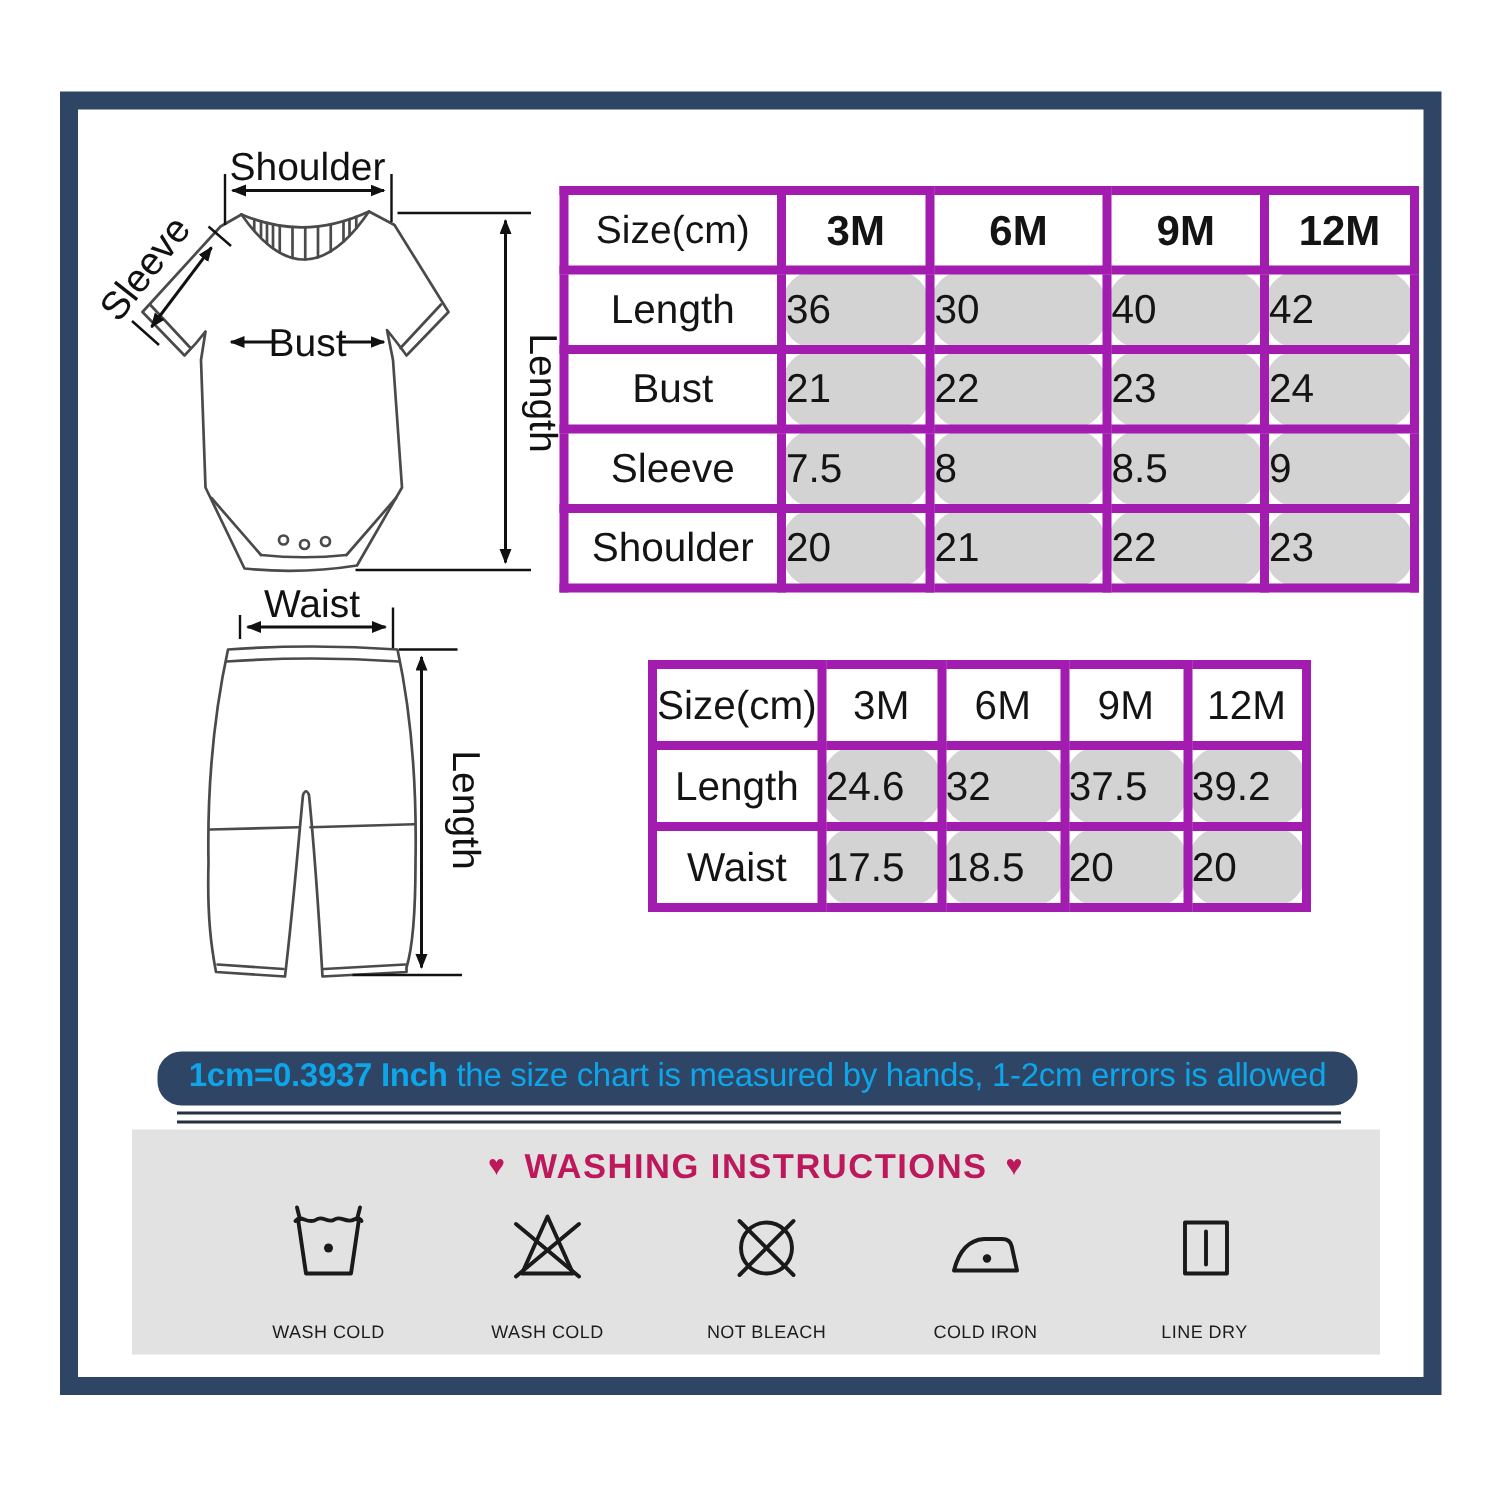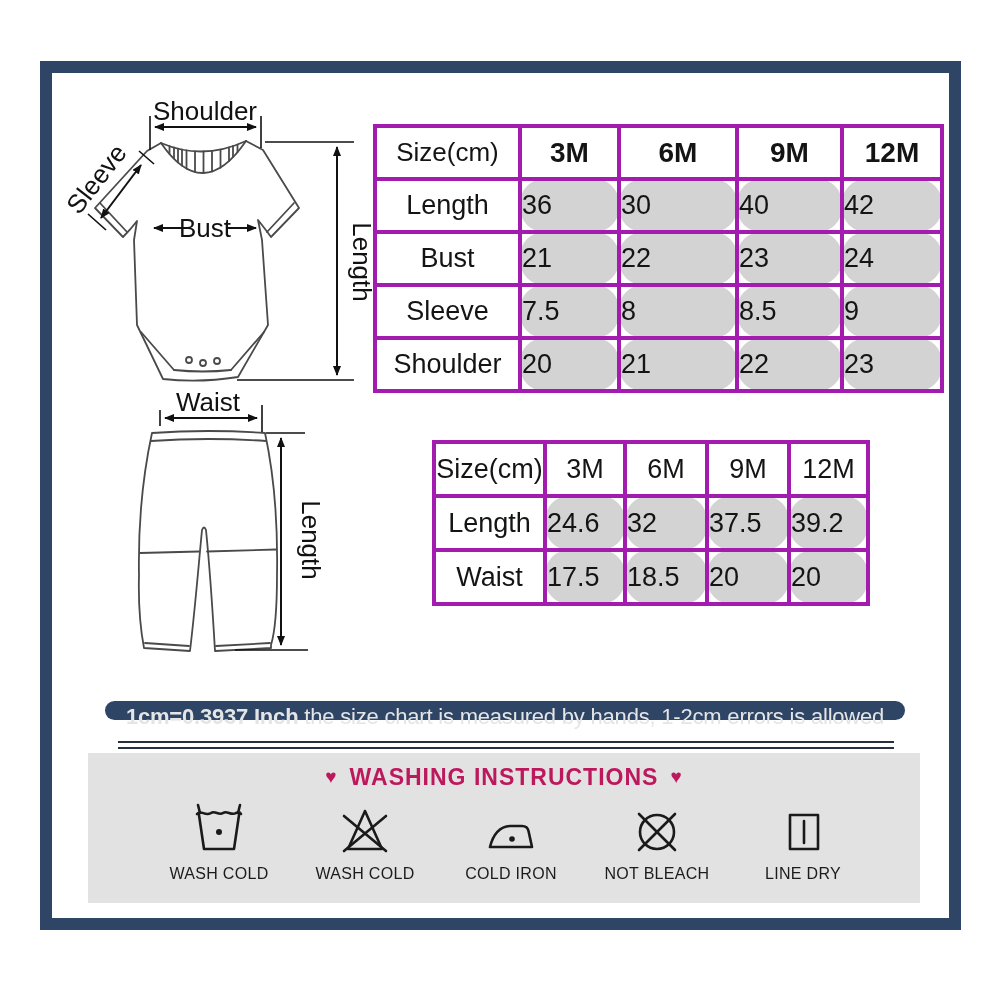--- a/index.html
+++ b/index.html
@@ -10,44 +10,44 @@
           font-family:"Liberation Sans","DejaVu Sans",sans-serif;color:var(--ink);}
   .frame{position:absolute;left:40px;top:61px;width:897px;height:845px;border:12px solid var(--navy);background:#fff;}
   svg text{font-family:"Liberation Sans","DejaVu Sans",sans-serif;fill:#111;}
   .garment path,.garment line,.garment circle{stroke:#4a4a4a;stroke-width:1.8;fill:none;stroke-linejoin:round;stroke-linecap:round;}
   .dim line{stroke:#111;}
   .tick{stroke-width:1.6;}
   .arrow{stroke-width:2;}
   .dimtext{font-size:26px;}
   
   table{border-collapse:collapse;position:absolute;table-layout:fixed;background:#fff;}
-  th,td{border:4px solid #a21caf;vertical-align:middle;padding:0;font-weight:400;}
+  th,td{border:6px solid #a21caf;vertical-align:middle;padding:0;font-weight:400;}
   .t1{left:373px;top:124px;}
   .t1 tr{height:53px;}
   .t1 thead th{font-size:28px;font-weight:700;}
   .t1 thead th.lblcol{font-size:26px;font-weight:400;}
   .t1 td,.t1 tbody th{font-size:27px;}
   .t2{left:432px;top:440px;}
   .t2 tr{height:54px;}
   .t2 th,.t2 td{font-size:27px;}
   .rowlbl{background:#fff;font-weight:400;}
   .val{background:var(--cellgray);border-radius:24px;}
   
-  .banner{position:absolute;left:105px;top:701px;width:800px;height:19px;background:var(--navy);
-          border-radius:16px;color:#e5e5e5;text-align:center;line-height:32px;font-size:22px;white-space:nowrap;letter-spacing:-0.2px;}
+  .banner{position:absolute;left:105px;top:701px;width:800px;height:36px;background:var(--navy);
+          border-radius:16px;color:#0ea5e9;text-align:center;line-height:32px;font-size:22px;white-space:nowrap;letter-spacing:-0.2px;}
   .banner .b{font-weight:700;}
   .dline{position:absolute;left:118px;width:776px;height:2px;background:#26303f;}
   
   .wash{position:absolute;left:88px;top:753px;width:832px;height:150px;background:var(--washbg);}
   .wash-title{margin-top:11px;text-align:center;font-size:23px;font-weight:700;letter-spacing:1px;color:#be185d;}
   .wash-title .heart{font-size:19px;font-weight:700;padding:0 12px;position:relative;top:-2px;}
   .wash-row{display:flex;justify-content:space-between;padding:10px 44px 0 58px;}
   .wash-item{width:146px;display:flex;flex-direction:column;align-items:center;}
   .wash-item svg{display:block;}
-  .wash-item .cap{margin-top:10px;font-size:16px;letter-spacing:0.3px;color:#1c1c1c;white-space:nowrap;}
+  .wash-item .cap{margin-top:26px;font-size:12px;letter-spacing:0.3px;color:#1c1c1c;white-space:nowrap;}
   .care{stroke:#1a1a1a;stroke-width:2.6;fill:none;stroke-linecap:round;stroke-linejoin:round;}
 </style>
 </head>
 <body>
 
 <div class="canvas">
   <div class="frame"></div>
 
   <svg style="position:absolute;left:55px;top:95px" width="320" height="300" viewBox="55 95 320 300">
     <defs>
@@ -242,39 +242,39 @@
             <path d="M30 10 L13 48 L47 48 Z"></path>
             <path d="M9 15 L51 50"></path>
               <path d="M51 15 L9 50"></path>
           </g>
         </svg>
         <div class="cap">WASH COLD</div>
       </div>
       <div class="wash-item">
         <svg width="60" height="54" viewBox="0 0 60 54">
           <g class="care">
-            <path d="M9 46 L51 46 L47.5 30 Q46.5 25 41 25 L29 25 Q14 26 9 46 Z"></path>
-          </g>
-          <circle cx="31" cy="38" r="2.8" fill="#1a1a1a"></circle>
-        </svg>
-        <div class="cap">COLD IRON</div>
-      </div>
-      <div class="wash-item">
-        <svg width="60" height="54" viewBox="0 0 60 54">
-          <g class="care">
             <circle cx="30" cy="31" r="17"></circle>
             <path d="M12 13 L48 49"></path>
               <path d="M48 13 L12 49"></path>
           </g>
         </svg>
         <div class="cap">NOT BLEACH</div>
       </div>
       <div class="wash-item">
         <svg width="60" height="54" viewBox="0 0 60 54">
           <g class="care">
+            <path d="M9 46 L51 46 L47.5 30 Q46.5 25 41 25 L29 25 Q14 26 9 46 Z"></path>
+          </g>
+          <circle cx="31" cy="38" r="2.8" fill="#1a1a1a"></circle>
+        </svg>
+        <div class="cap">COLD IRON</div>
+      </div>
+      <div class="wash-item">
+        <svg width="60" height="54" viewBox="0 0 60 54">
+          <g class="care">
             <rect x="17" y="14" width="28" height="34"></rect>
             <path d="M31 20 L31 42"></path>
           </g>
         </svg>
         <div class="cap">LINE DRY</div>
       </div>
     </div>
   </div>
 </div>
 

